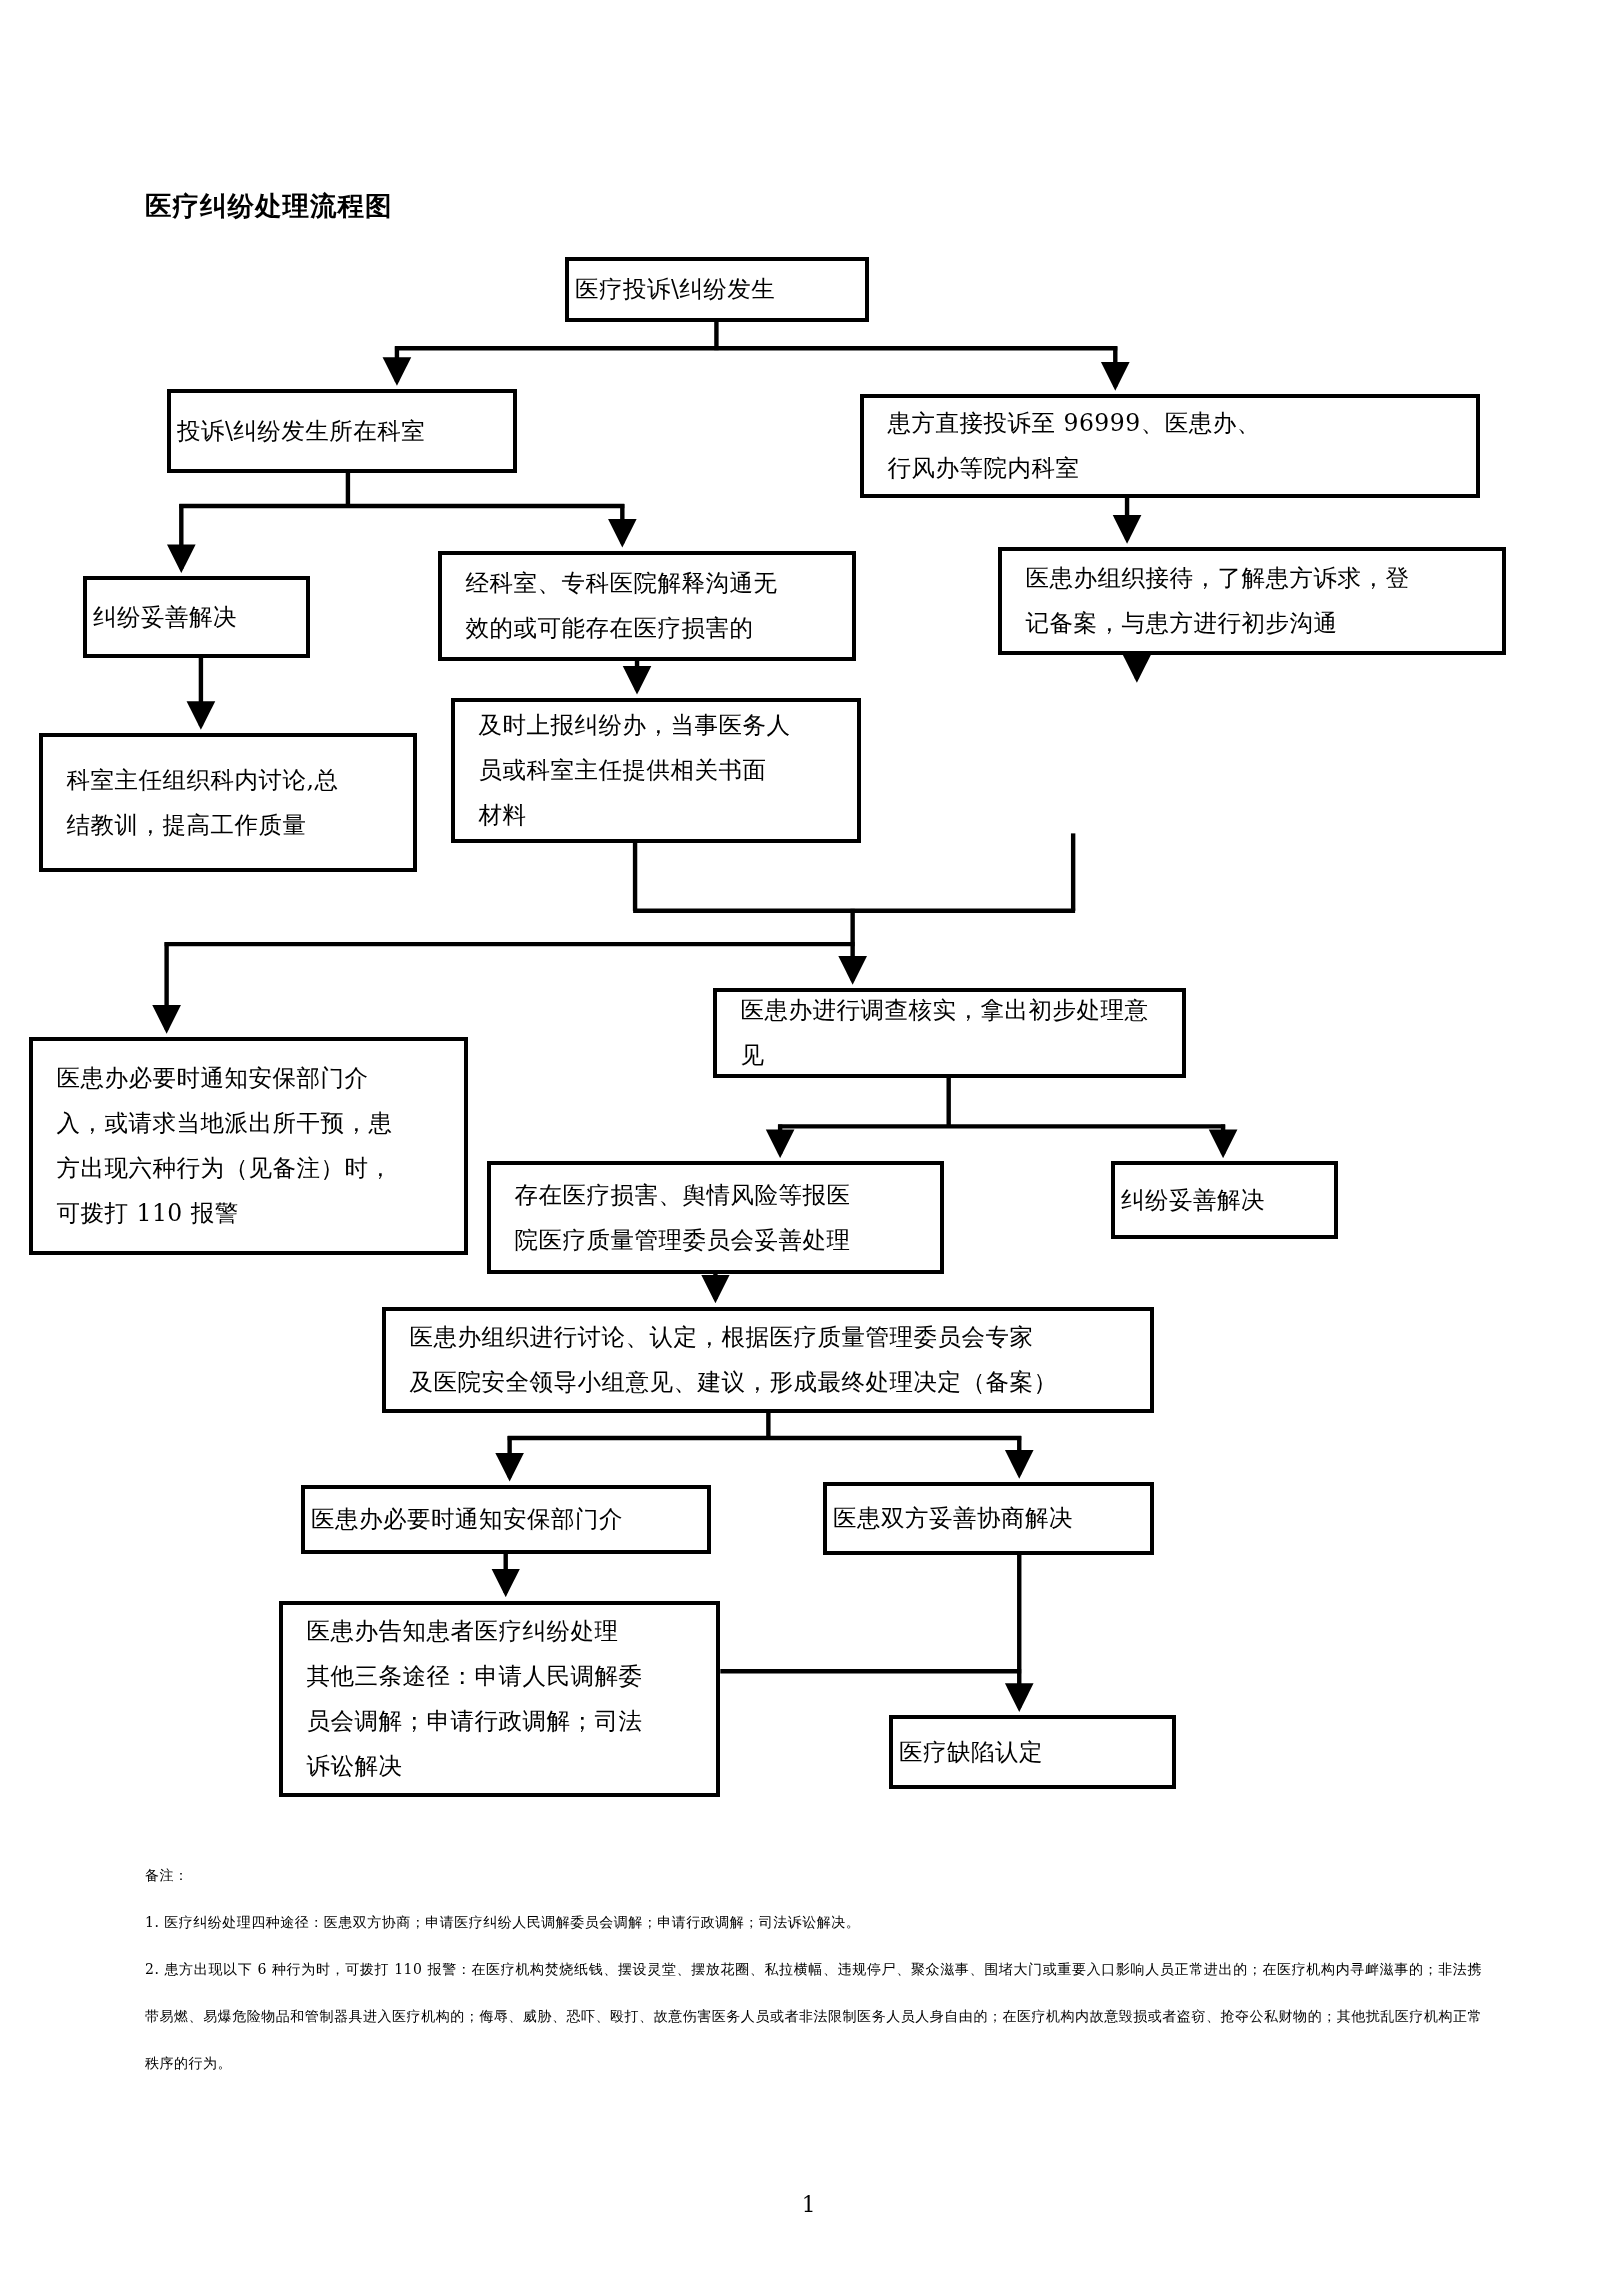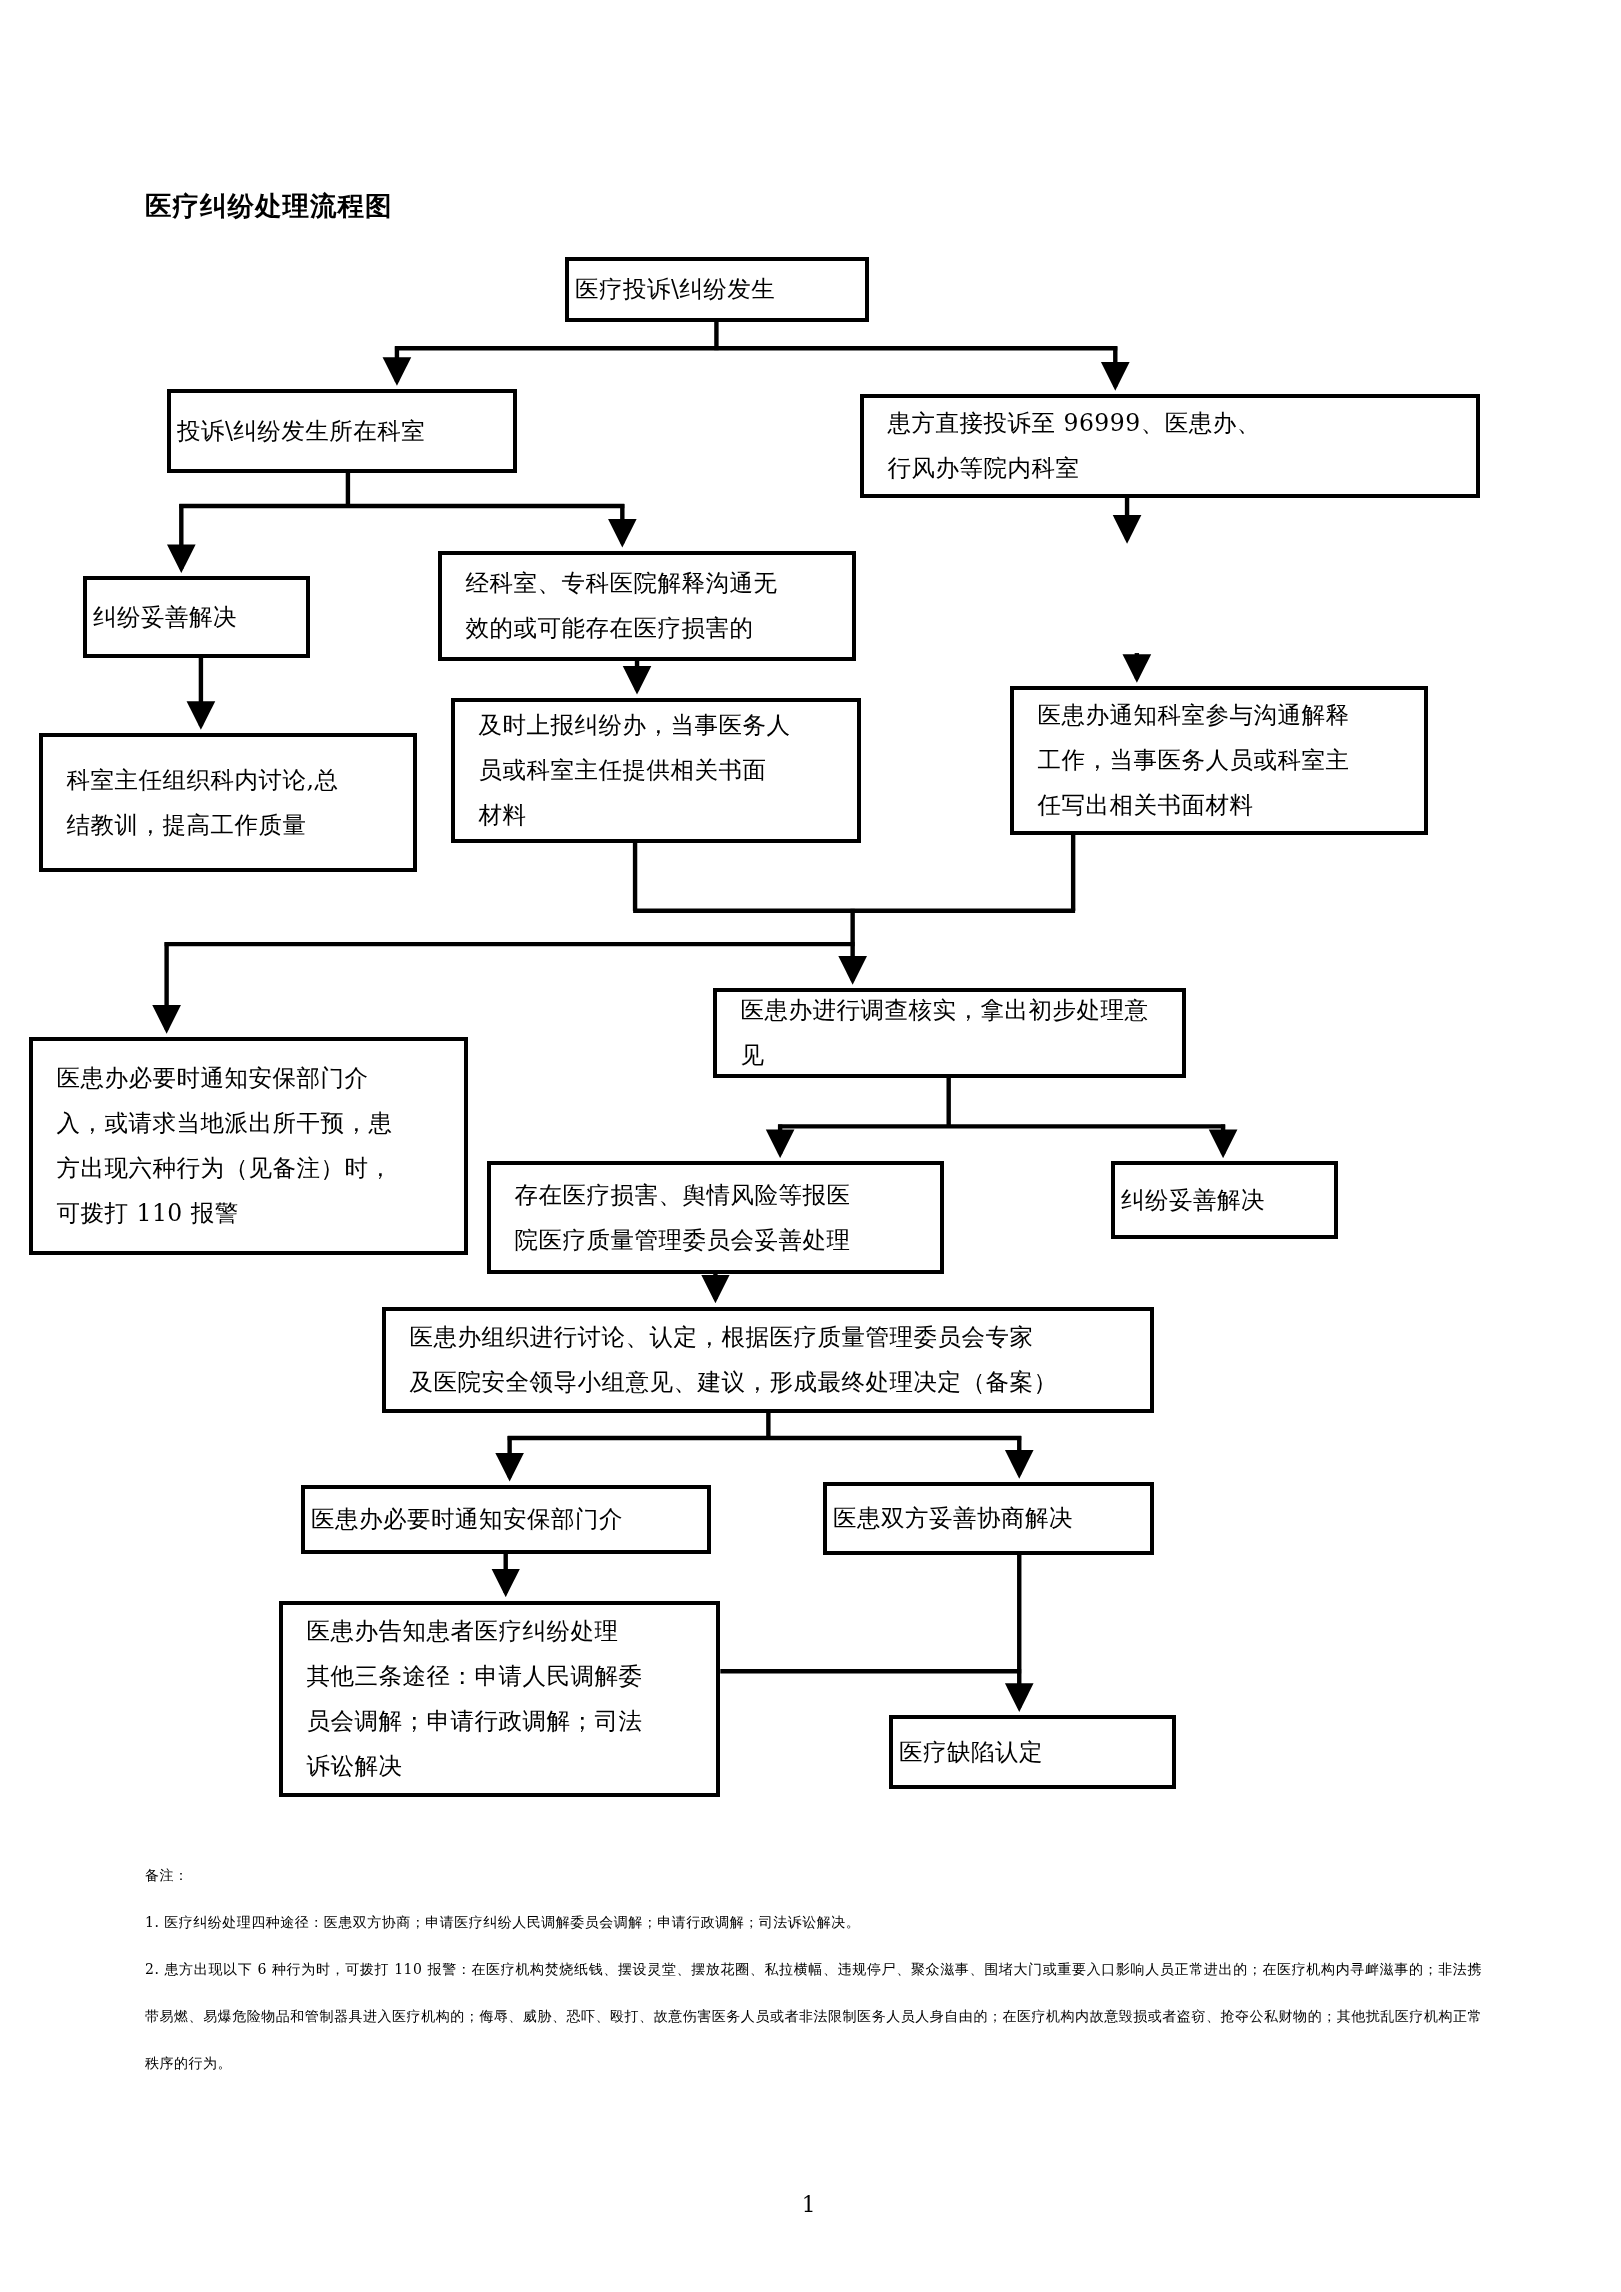--- a/index.html
+++ b/index.html
@@ -81,37 +81,36 @@
 
   <div class="node center" style="left:83px;top:576px;width:227px;height:82px">
     <span class="txt">纠纷妥善解决</span>
   </div>
 
   <div class="node left" style="left:438px;top:551px;width:418px;height:110px">
     <span class="txt">经科室、专科医院解释沟通无
 效的或可能存在医疗损害的</span>
   </div>
 
+  <div class="node left" style="left:998px;top:547px;width:508px;height:108px">
+    <span class="txt">医患办组织接待，了解患方诉求，登
+记备案，与患方进行初步沟通</span>
+  </div>
 
   <div class="node left" style="left:451px;top:698px;width:410px;height:145px">
     <span class="txt">及时上报纠纷办，当事医务人
 员或科室主任提供相关书面
 材料</span>
   </div>
 
   <div class="node left" style="left:39px;top:733px;width:378px;height:139px">
     <span class="txt">科室主任组织科内讨论,总
 结教训，提高工作质量</span>
   </div>
 
-  <div class="node left" style="left:1010px;top:686px;width:418px;height:149px">
-    <span class="txt">医患办通知科室参与沟通解释
-工作，当事医务人员或科室主
-任写出相关书面材料</span>
-  </div>
 
   <div class="node left" style="left:713px;top:988px;width:473px;height:90px">
     <span class="txt">医患办进行调查核实，拿出初步处理意见</span>
   </div>
 
   <div class="node left" style="left:29px;top:1037px;width:439px;height:218px">
     <span class="txt">医患办必要时通知安保部门介
 入，或请求当地派出所干预，患
 方出现六种行为（见备注）时，
 可拨打 110 报警</span>

